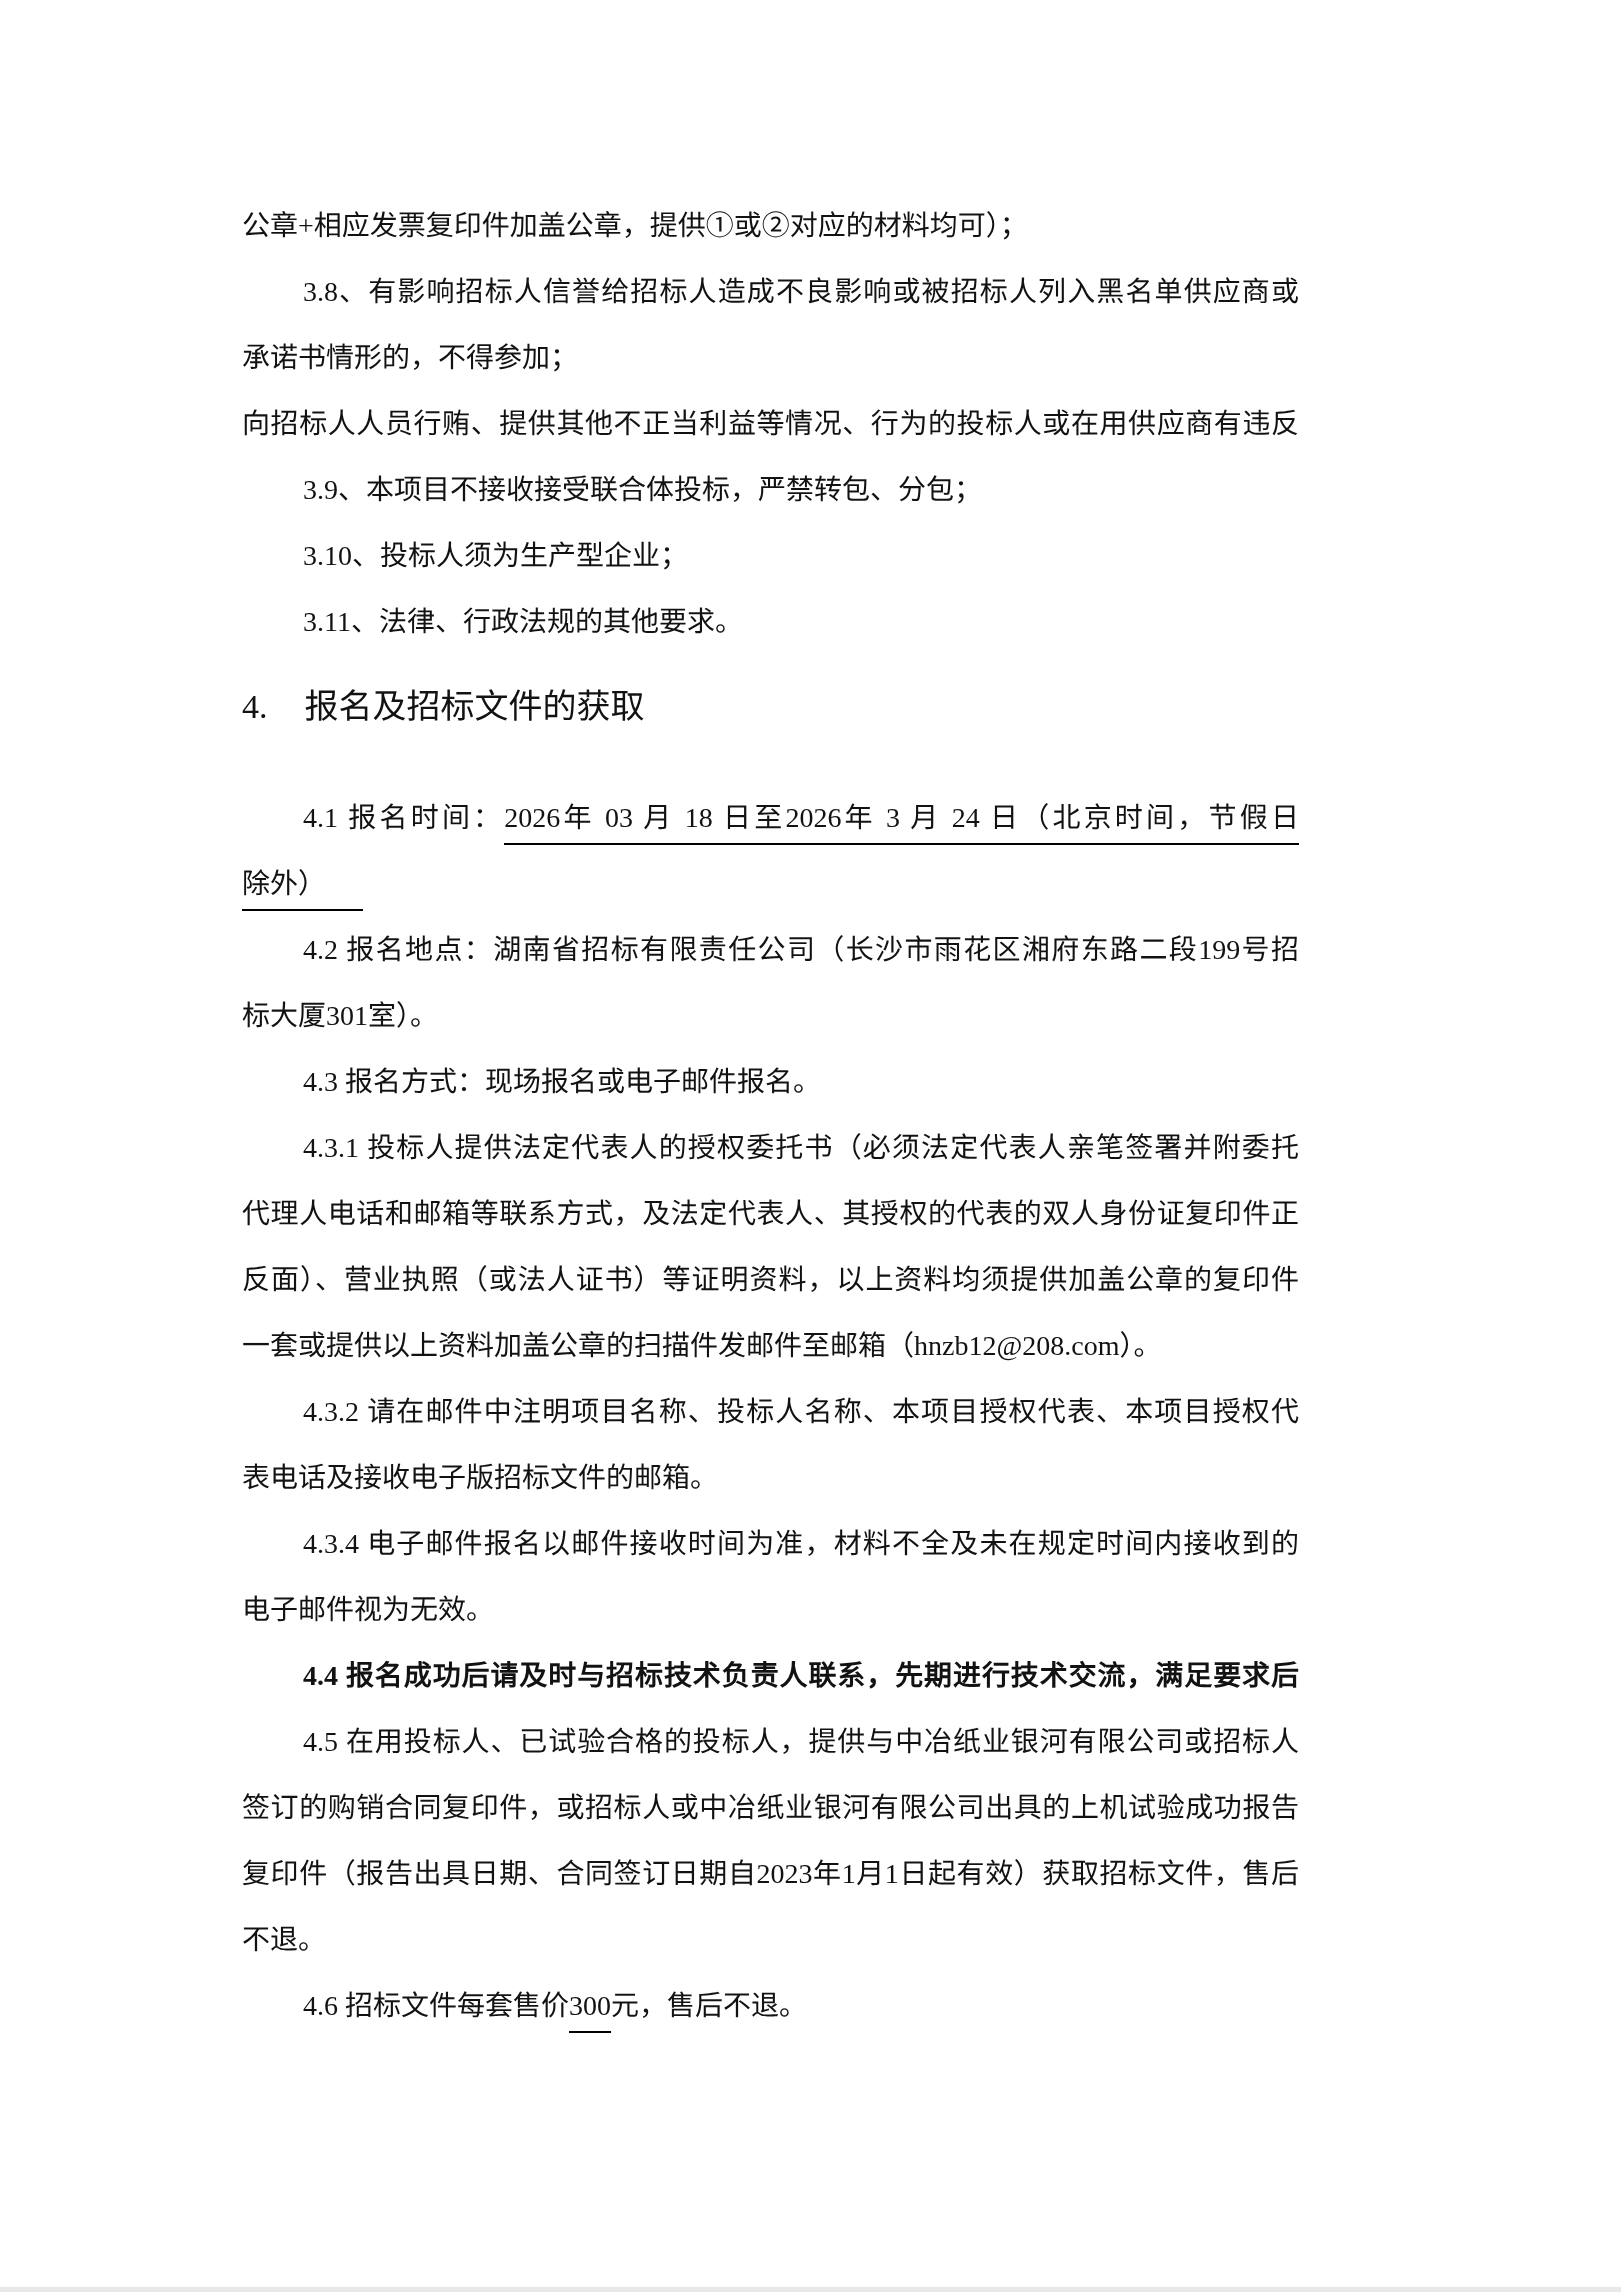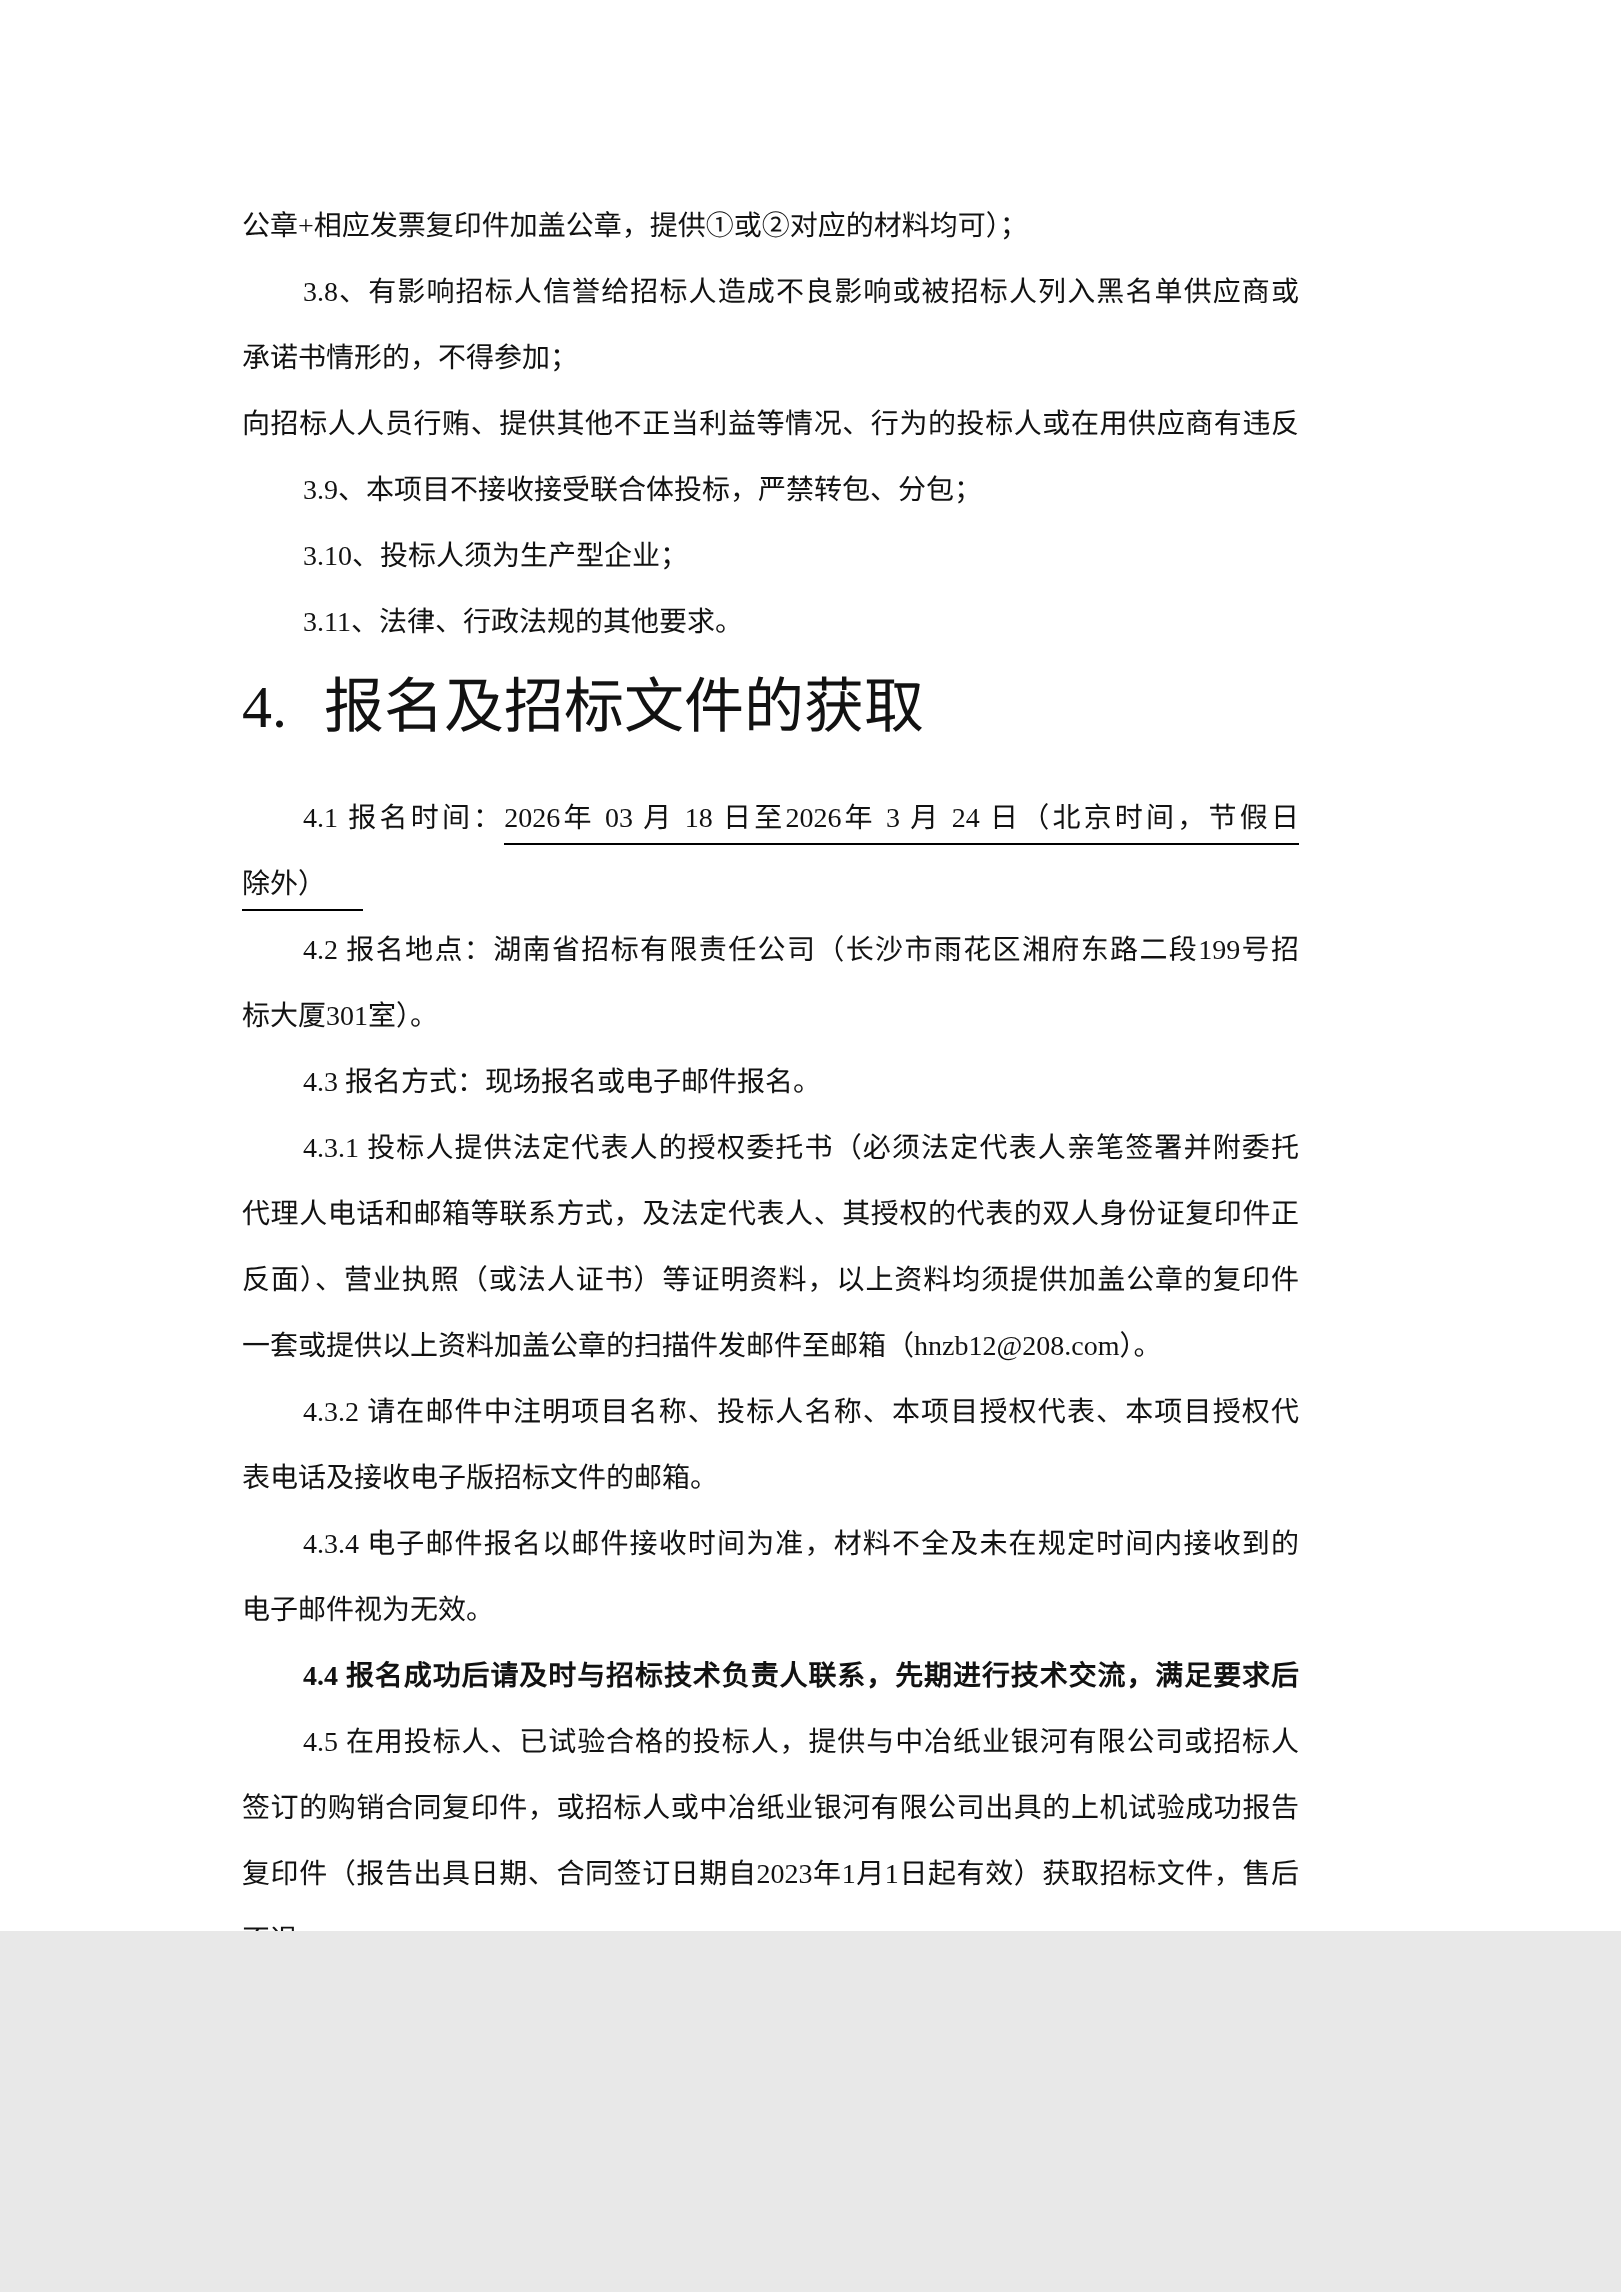--- a/index.html
+++ b/index.html
@@ -3,21 +3,21 @@
 <meta charset="utf-8">
 <style>
   html, body {
     margin: 0;
     padding: 0;
     background: #e8e8e8;
   }
   .page {
     position: relative;
     width: 1621px;
-    height: 1931px;
+    height: 2287px;
     margin: 0 auto;
     background: #ffffff;
     overflow: hidden;
     font-family: "Liberation Serif", "DejaVu Serif", serif;
     color: #121212;
   }
   .content {
     position: absolute;
     left: 242px;
     top: 193px;
@@ -36,21 +36,21 @@
     text-align-last: justify;
   }
   .ind { padding-left: 61px; }
   .b   { font-weight: bold; }
   .u   {
     border-bottom: 2.9px solid #000;
     padding-bottom: 10px;
   }
   .u-tail { padding-right: 37px; }  
   .heading {
-    font-size: 60px;
+    font-size: 34px;
     line-height: 98px;
     margin: 2.9px 0 29px 0;
     white-space: nowrap;
     font-weight: normal;
   }
   .heading .num { margin-right: 37px; }
 </style>
 </head>
 <body>
 

